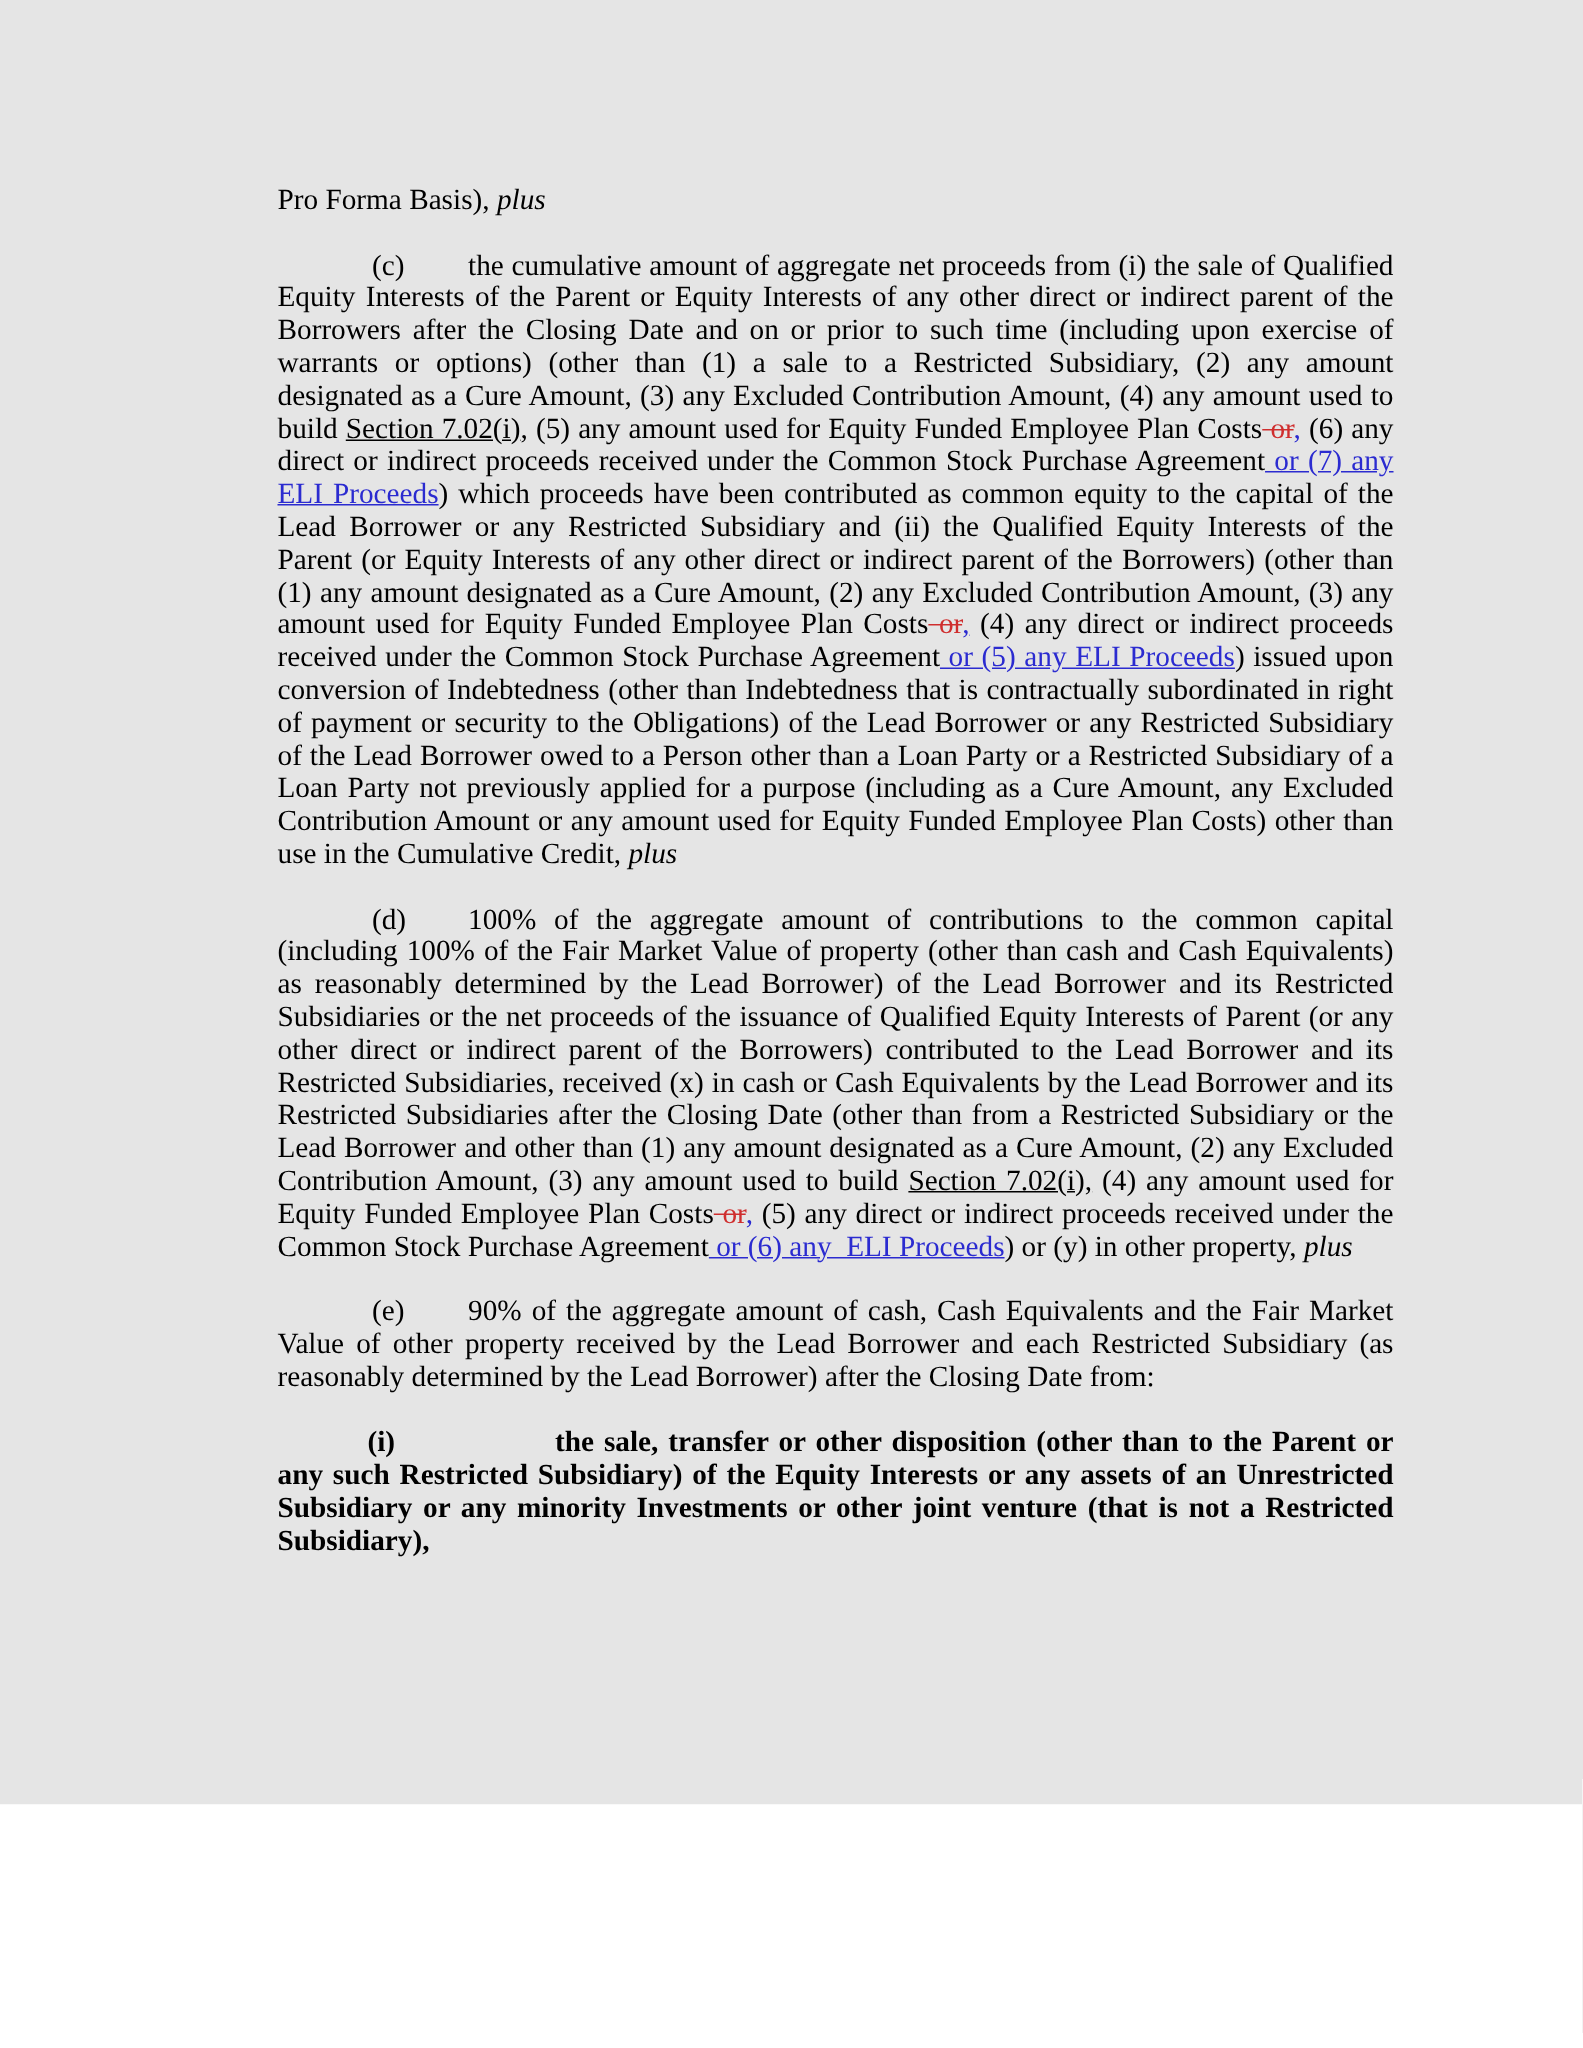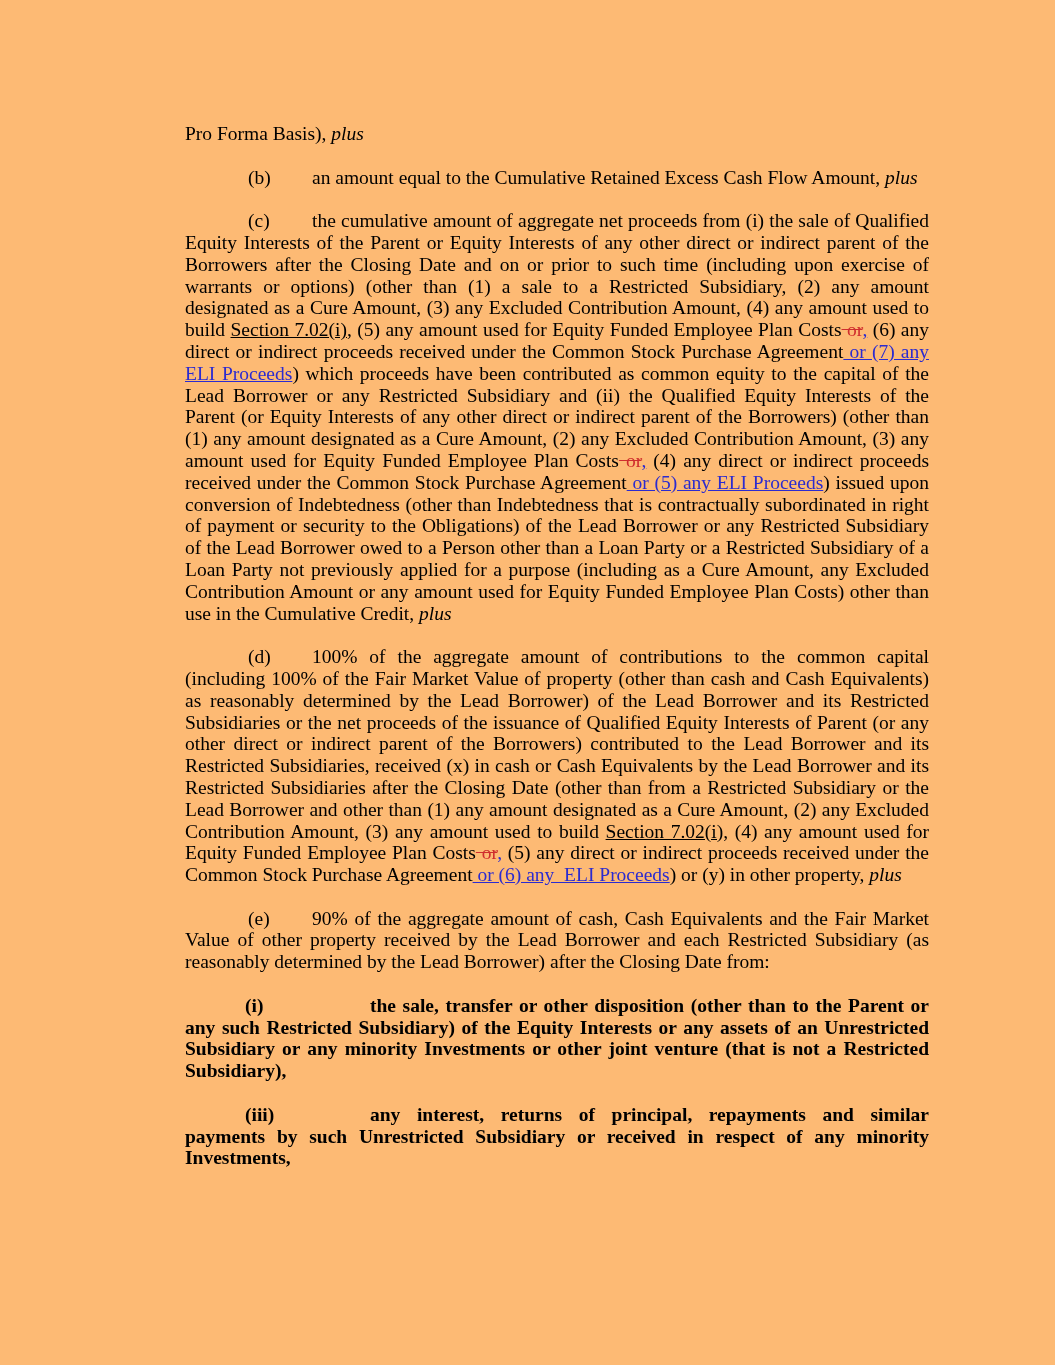--- a/index.html
+++ b/index.html
@@ -1,20 +1,20 @@
 <!DOCTYPE html>
 <html><head>
 <meta charset="utf-8">
 <style>
   html, body { margin: 0; padding: 0; background: #ffffff; }
   .page {
     position: relative;
     width: 1055px;
-    height: 1365px;
-    background: #fdba74;
+    height: 1203px;
+    background: #e5e5e5;
     font-family: "Liberation Serif", serif;
     color: #000000;
     overflow: hidden;
   }
   .content {
     position: absolute;
     left: 185px;
     top: 123px;
     width: 744px;
     font-size: 19.5px;
@@ -42,28 +42,26 @@
   .pn { color: #2a2ab4; text-decoration: underline; }
 </style>
 </head>
 <body>
 
 <div class="page">
   <div class="content">
 
     <p class="para noindent"><span>Pro Forma Basis), </span><span class="it">plus</span></p>
 
-    <p class="para"><span class="lbl">(b)</span><span>an amount equal to the Cumulative Retained Excess Cash Flow Amount, </span><span class="it">plus</span></p>
 
     <p class="para"><span class="lbl">(c)</span><span>the cumulative amount of aggregate net proceeds from (i) the sale of Qualified Equity Interests of the Parent or Equity Interests of any other direct or indirect parent of the Borrowers after the Closing Date and on or prior to such time (including upon exercise of warrants or options) (other than (1) a sale to a Restricted Subsidiary, (2) any amount designated as a Cure Amount, (3) any Excluded Contribution Amount, (4) any amount used to build </span><span class="ref">Section 7.02(i)</span><span>, (5) any amount used for Equity Funded Employee Plan Costs</span><span class="del"> or</span><span class="ins">,</span><span> (6) any direct or indirect proceeds received under the Common Stock Purchase Agreement</span><span class="ins"> or (7) any ELI Proceeds</span><span>) which proceeds have been contributed as common equity to the capital of the Lead Borrower or any Restricted Subsidiary and (ii) the Qualified Equity Interests of the Parent (or Equity Interests of any other direct or indirect parent of the Borrowers) (other than (1) any amount designated as a Cure Amount, (2) any Excluded Contribution Amount, (3) any amount used for Equity Funded Employee Plan Costs</span><span class="del"> or</span><span class="ins">,</span><span> (4) any direct or indirect proceeds received under the Common Stock Purchase Agreement</span><span class="ins"> or (5) any ELI Proceeds</span><span>) issued upon conversion of Indebtedness (other than Indebtedness that is contractually subordinated in right of payment or security to the Obligations) of the Lead Borrower or any Restricted Subsidiary of the Lead Borrower owed to a Person other than a Loan Party or a Restricted Subsidiary of a Loan Party not previously applied for a purpose (including as a Cure Amount, any Excluded Contribution Amount or any amount used for Equity Funded Employee Plan Costs) other than use in the Cumulative Credit, </span><span class="it">plus</span></p>
 
     <p class="para"><span class="lbl">(d)</span><span>100% of the aggregate amount of contributions to the common capital (including 100% of the Fair Market Value of property (other than cash and Cash Equivalents) as reasonably determined by the Lead Borrower) of the Lead Borrower and its Restricted Subsidiaries or the net proceeds of the issuance of Qualified Equity Interests of Parent (or any other direct or indirect parent of the Borrowers) contributed to the Lead Borrower and its Restricted Subsidiaries, received (x) in cash or Cash Equivalents by the Lead Borrower and its Restricted Subsidiaries after the Closing Date (other than from a Restricted Subsidiary or the Lead Borrower and other than (1) any amount designated as a Cure Amount, (2) any Excluded Contribution Amount, (3) any amount used to build </span><span class="ref">Section 7.02(i),</span><span> (4) any amount used for Equity Funded Employee Plan Costs</span><span class="del"> or</span><span class="ins">,</span><span> (5) any direct or indirect proceeds received under the Common Stock Purchase Agreement</span><span class="ins"> or (6) any&nbsp; ELI Proceeds</span><span>) or (y) in other property, </span><span class="it">plus</span></p>
 
     <p class="para"><span class="lbl">(e)</span><span>90% of the aggregate amount of cash, Cash Equivalents and the Fair Market Value of other property received by the Lead Borrower and each Restricted Subsidiary (as reasonably determined by the Lead Borrower) after the Closing Date from:</span></p>
 
     <p class="para sub"><span class="lbl-sub">(i)</span><span>the sale, transfer or other disposition (other than to the Parent or any such Restricted Subsidiary) of the Equity Interests or any assets of an Unrestricted Subsidiary or any minority Investments or other joint venture (that is not a Restricted Subsidiary),</span></p>
 
 
-    <p class="para sub"><span class="lbl-sub">(iii)</span><span>any interest, returns of principal, repayments and similar payments by such Unrestricted Subsidiary or received in respect of any minority Investments,</span></p>
 
   </div>
 
 </div>
 
 </body></html>

